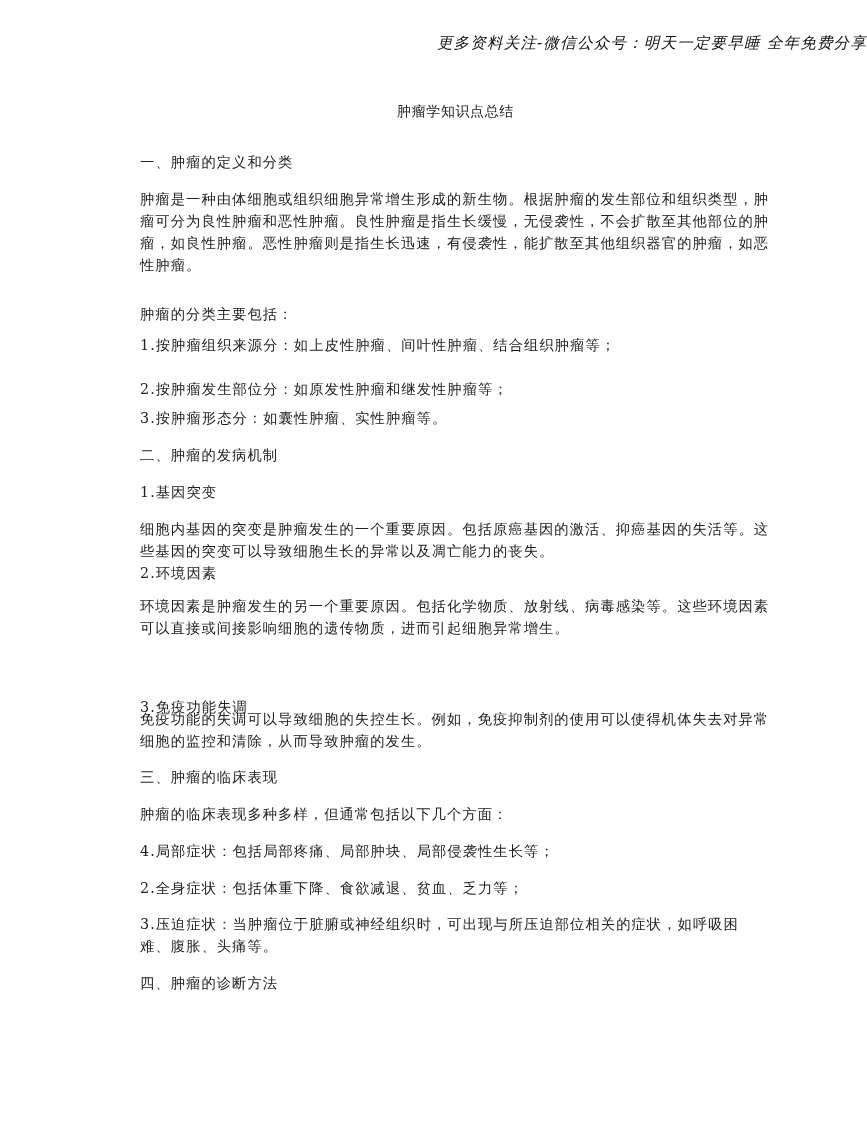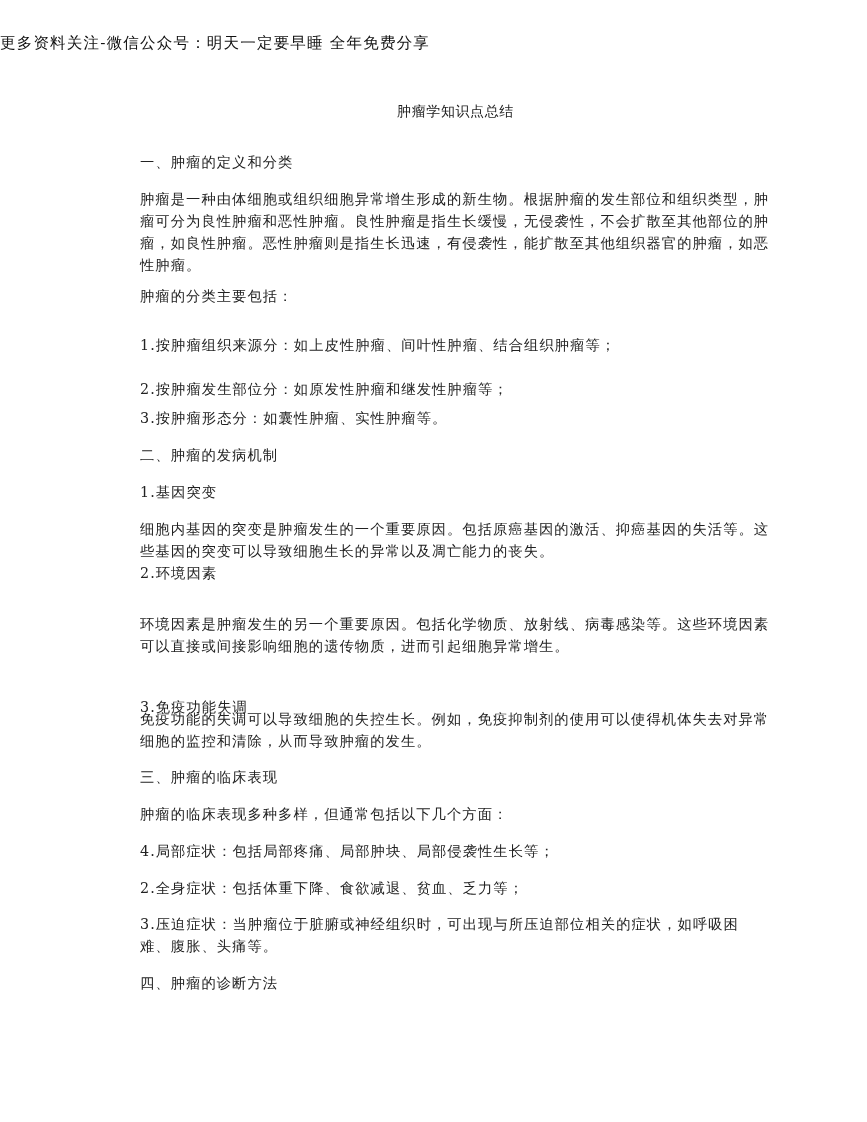--- a/index.html
+++ b/index.html
@@ -3,21 +3,21 @@
   <meta charset="utf-8">
   <style>
     html, body { margin: 0; padding: 0; background: #ffffff; }
     body {
       width: 867px; height: 1122px; position: relative; overflow: hidden;
       font-family: "DejaVu Serif", "Liberation Serif", serif;
       color: #222222;
     }
     .header-note {
       position: absolute; top: 33px; left: 0; width: 867px;
-      text-align: left; font-size: 15.5px; letter-spacing: 1.2px; color: #111;
+      text-align: right; font-size: 15.5px; letter-spacing: 1.2px; color: #111; font-style: italic;
     }
     .doc-title {
       position: absolute; top: 103px; left: 0; width: 867px;
       text-align: center; font-size: 14px; letter-spacing: 0.6px; padding-left: 22px;
     }
     .body-wrap {
       position: absolute; left: 129px; top: 140px; width: 640px;
     }
     .blk { font-size: 14.3px; line-height: 22px; letter-spacing: 1.05px; margin: 11px; }
     .h { }
@@ -25,29 +25,29 @@
   </style>
 </head>
 <body>
 
 <div class="header-note">更多资料关注-微信公众号：明天一定要早睡 全年免费分享</div>
 <div class="doc-title">肿瘤学知识点总结</div>
 
 <div class="body-wrap">
   <p class="blk h" style="position:absolute;top:0px;width:640px">一、肿瘤的定义和分类</p>
   <p class="blk p" style="position:absolute;top:37px;width:640px">肿瘤是一种由体细胞或组织细胞异常增生形成的新生物。根据肿瘤的发生部位和组织类型，肿瘤可分为良性肿瘤和恶性肿瘤。良性肿瘤是指生长缓慢，无侵袭性，不会扩散至其他部位的肿瘤，如良性肿瘤。恶性肿瘤则是指生长迅速，有侵袭性，能扩散至其他组织器官的肿瘤，如恶性肿瘤。</p>
-  <p class="blk p" style="position:absolute;top:134px;width:640px">肿瘤的分类主要包括：</p>
+  <p class="blk p" style="position:absolute;top:152px;width:640px">肿瘤的分类主要包括：</p>
   <p class="blk p" style="position:absolute;top:183px;width:640px">1.按肿瘤组织来源分：如上皮性肿瘤、间叶性肿瘤、结合组织肿瘤等；</p>
   <p class="blk p" style="position:absolute;top:227px;width:640px">2.按肿瘤发生部位分：如原发性肿瘤和继发性肿瘤等；</p>
   <p class="blk p" style="position:absolute;top:256px;width:640px">3.按肿瘤形态分：如囊性肿瘤、实性肿瘤等。</p>
   <p class="blk h" style="position:absolute;top:293px;width:640px">二、肿瘤的发病机制</p>
   <p class="blk p" style="position:absolute;top:330px;width:640px">1.基因突变</p>
   <p class="blk p" style="position:absolute;top:367px;width:640px">细胞内基因的突变是肿瘤发生的一个重要原因。包括原癌基因的激活、抑癌基因的失活等。这些基因的突变可以导致细胞生长的异常以及凋亡能力的丧失。</p>
   <p class="blk p" style="position:absolute;top:411px;width:640px">2.环境因素</p>
-  <p class="blk p" style="position:absolute;top:462px;width:640px">环境因素是肿瘤发生的另一个重要原因。包括化学物质、放射线、病毒感染等。这些环境因素可以直接或间接影响细胞的遗传物质，进而引起细胞异常增生。</p>
+  <p class="blk p" style="position:absolute;top:444px;width:640px">环境因素是肿瘤发生的另一个重要原因。包括化学物质、放射线、病毒感染等。这些环境因素可以直接或间接影响细胞的遗传物质，进而引起细胞异常增生。</p>
   <p class="blk p" style="position:absolute;top:545px;width:640px">3.免疫功能失调</p>
   <p class="blk p" style="position:absolute;top:557px;width:640px">免疫功能的失调可以导致细胞的失控生长。例如，免疫抑制剂的使用可以使得机体失去对异常细胞的监控和清除，从而导致肿瘤的发生。</p>
   <p class="blk h" style="position:absolute;top:615px;width:640px">三、肿瘤的临床表现</p>
   <p class="blk p" style="position:absolute;top:652px;width:640px">肿瘤的临床表现多种多样，但通常包括以下几个方面：</p>
   <p class="blk p" style="position:absolute;top:689px;width:640px">4.局部症状：包括局部疼痛、局部肿块、局部侵袭性生长等；</p>
   <p class="blk p" style="position:absolute;top:726px;width:640px">2.全身症状：包括体重下降、食欲减退、贫血、乏力等；</p>
   <p class="blk p" style="position:absolute;top:762px;width:610px">3.压迫症状：当肿瘤位于脏腑或神经组织时，可出现与所压迫部位相关的症状，如呼吸困难、腹胀、头痛等。</p>
   <p class="blk h" style="position:absolute;top:821px;width:640px">四、肿瘤的诊断方法</p>
 </div>
 

